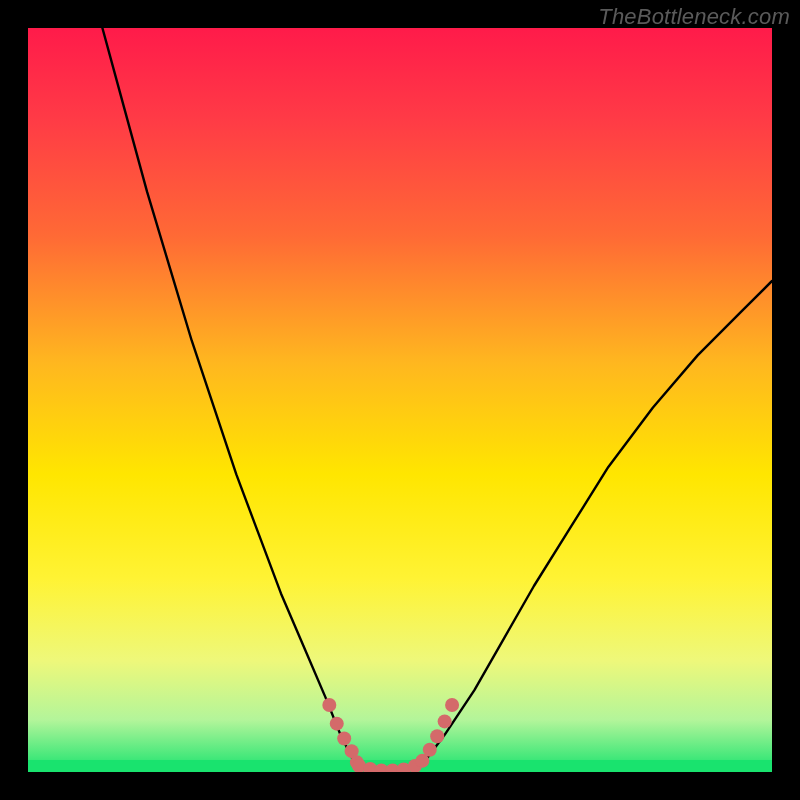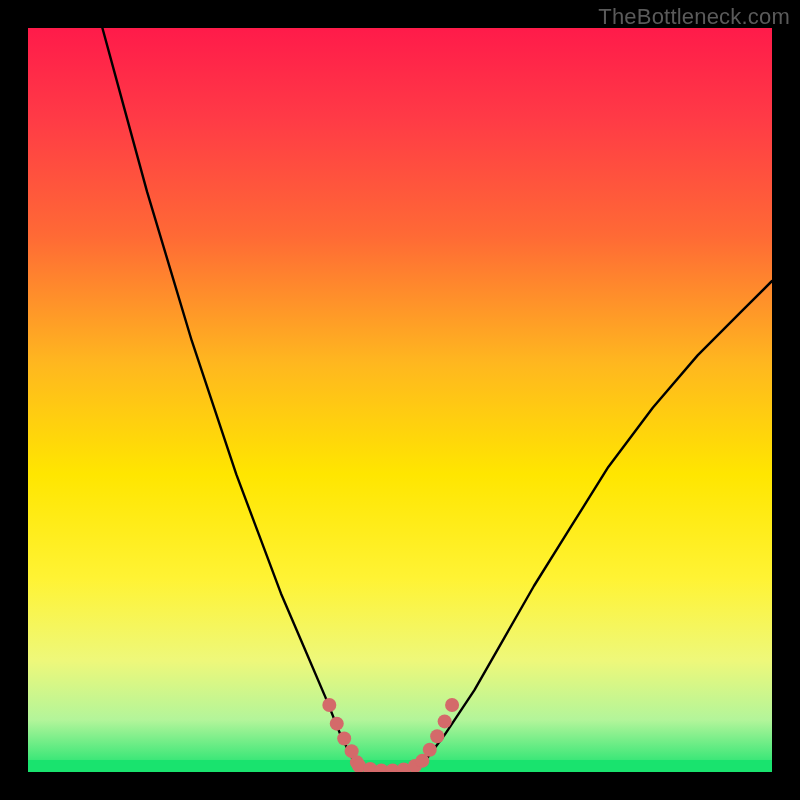--- a/index.html
+++ b/index.html
@@ -9,20 +9,21 @@
     height: 800px;
     background: #000;
     overflow: hidden;
     font-family: Arial, Helvetica, sans-serif;
   }
   #stage {
     position: relative;
     width: 800px;
     height: 800px;
     background: #000;
+    font-style: italic;
   }
   #plot-area {
     position: absolute;
     left: 28px;
     top: 28px;
     width: 744px;
     height: 744px;
     overflow: hidden;
   }
   #gradient-bg {

